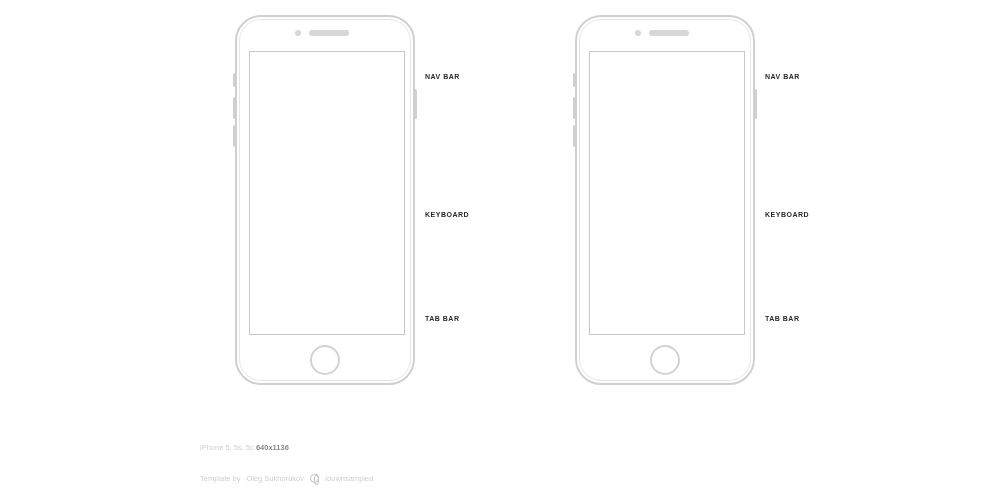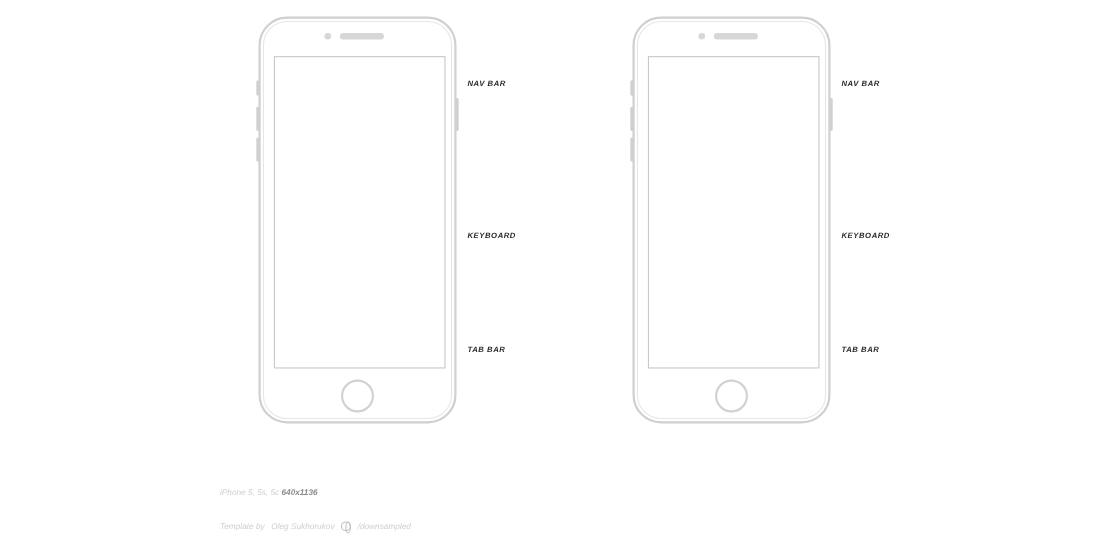--- a/index.html
+++ b/index.html
@@ -1,15 +1,15 @@
 <!DOCTYPE html>
 <html><head>
 <meta charset="utf-8">
 <style>
-  * { box-sizing: border-box; margin: 0; padding: 0; font-style: italic; }
+  * { box-sizing: border-box; margin: 0; padding: 0; }
   html, body { width: 1000px; height: 500px; font-family: -apple-system, Helvetica, Arial, sans-serif; }
   body { background: #fff; }
   .page {
     position: relative;
     width: 1000px;
     height: 500px;
     background: #fff;
     box-shadow: 0 0 14px rgba(0,0,0,0.18);
   }
   .mockups {

